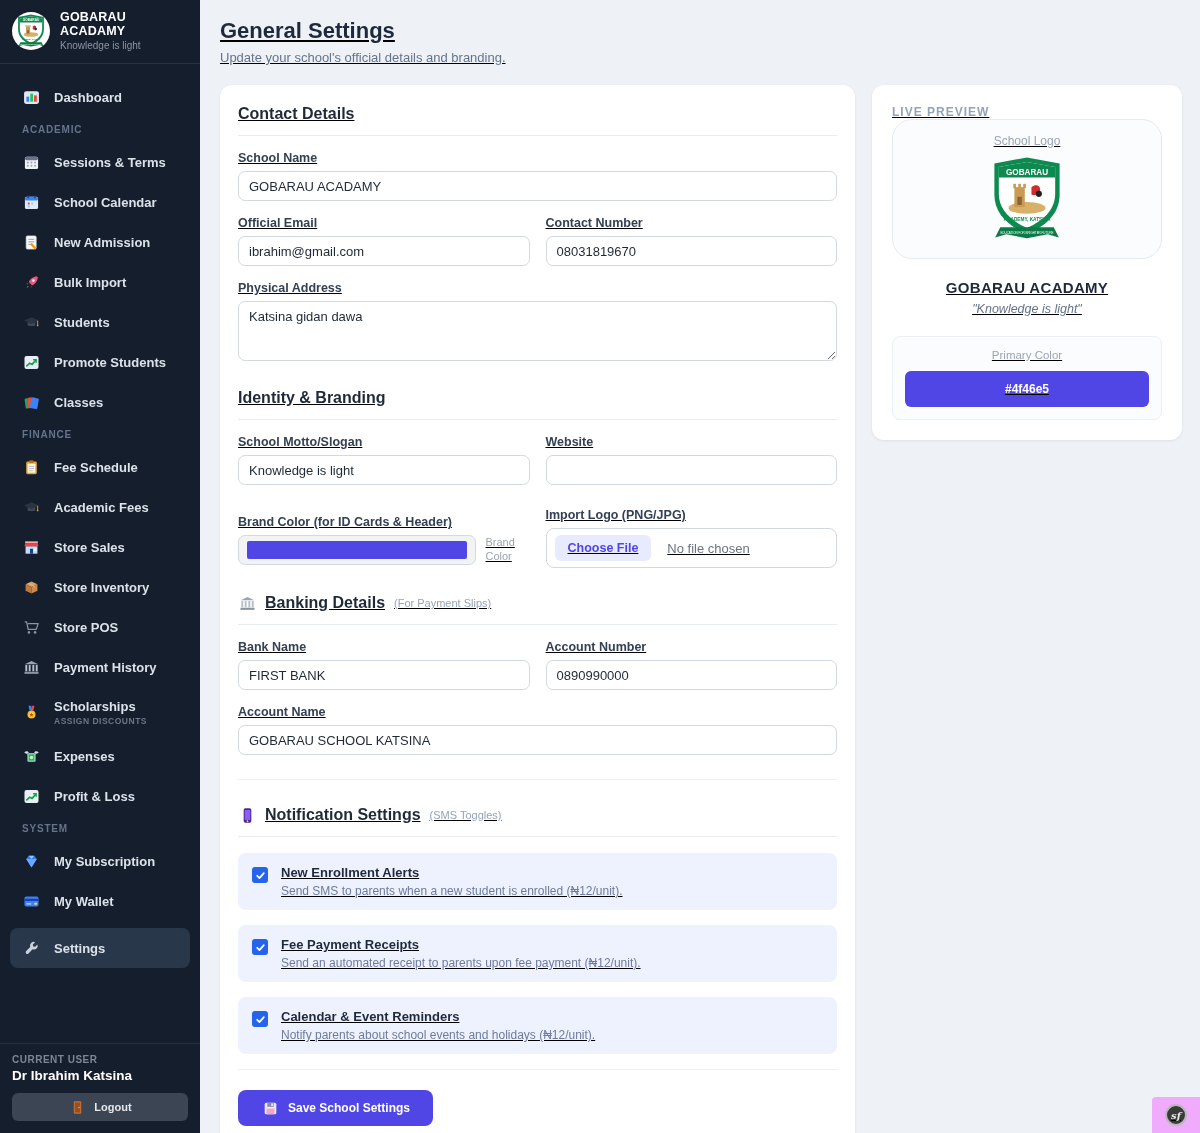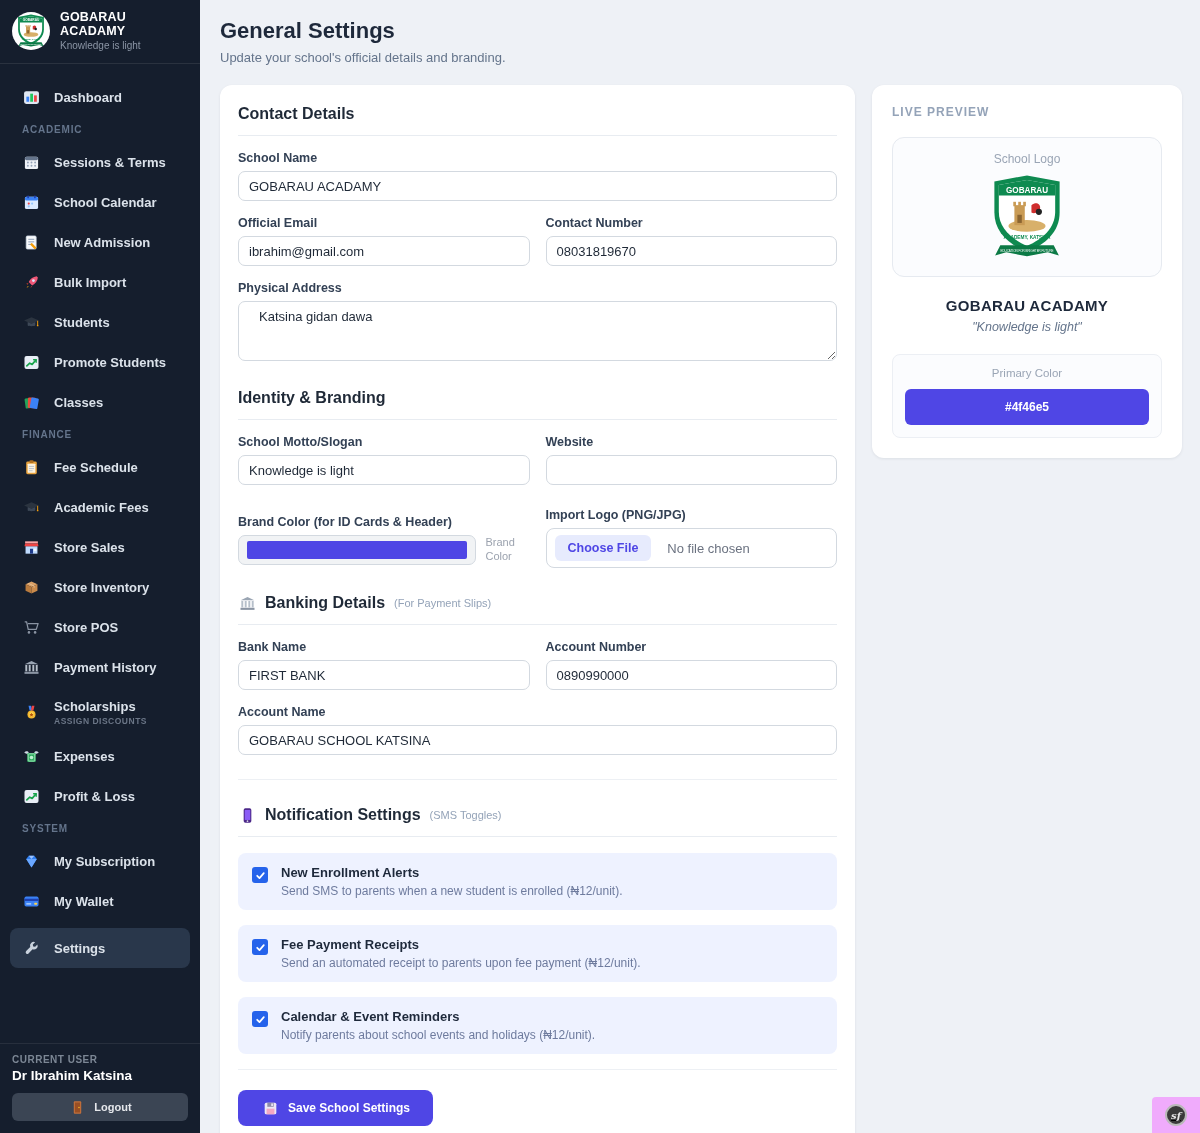--- a/index.html
+++ b/index.html
@@ -23,32 +23,32 @@
   .nav-label { font-size:13px; font-weight:600; color:#dbe2ea; white-space:nowrap; }
   .nav-label-wrap { display:flex; flex-direction:column; }
   .nav-sub { font-size:8.5px; font-weight:bold; color:#6b7687; letter-spacing:.5px; margin-top:2px; }
   .side-footer { border-top:1px solid rgba(255,255,255,.08); padding:10px 12px 12px; }
   .cu-label { font-size:10px; font-weight:bold; color:#7c8795; letter-spacing:.5px; }
   .cu-name { font-size:13.5px; font-weight:bold; color:#fff; margin-top:3px; }
   .logout-btn { margin-top:10px; height:28px; background:#3b4554; border-radius:6px; display:flex; align-items:center; justify-content:center; gap:8px; font-size:11px; font-weight:600; color:#e5e7eb; cursor:pointer; }
   .logout-btn svg { width:13px; height:15px; }
 
   
-  .main { flex:1; padding:18px 18px 0 20px; }
+  .main { flex:1; padding:18px 18px 0 20px;text-decoration:underline; }
   .page-title { font-size:22px; font-weight:bold; color:#1e293b; }
   .page-subtitle { font-size:13px; color:#64748b; margin-top:6px; }
   .content-row { display:flex; gap:17px; align-items:flex-start; margin-top:20px; }
 
   .form-card { width:635px; background:#fff; border-radius:12px; box-shadow:0 1px 3px rgba(16,24,40,.08); padding:20px 18px 26px; }
   .section-heading { font-size:16px; font-weight:bold; color:#1f2937; padding-bottom:12px; border-bottom:1px solid #e8ecf1; display:flex; align-items:center; gap:9px; }
   .section-heading .suffix { font-size:11px; font-weight:normal; color:#94a3b8; }
   .section-heading svg { width:17px; height:17px; }
   .field-label { font-size:12.5px; font-weight:600; color:#334155; margin:15px 0 6px; }
   .text-input { width:100%; height:30px; border:1px solid #d3d9e0; border-radius:7px; padding:0 10px; font-size:13px; color:#1f2937; font-family:"Liberation Sans",sans-serif; background:#fff; outline:none; }
-  textarea.text-input { height:60px; padding:7px 20px; resize:vertical; }
+  textarea.text-input { height:60px; padding:7px 10px; resize:vertical; }
   .grid-2 { display:grid; grid-template-columns:1fr 1fr; column-gap:16px; }
   .mt-gap { margin-top:8px; }
 
   .color-row { display:flex; align-items:center; gap:10px; }
   .color-box { flex:1; max-width:242px; height:30px; border:1px solid #d3d9e0; background:#f1f3f5; border-radius:7px; padding:5px 8px; cursor:pointer; }
   .color-swatch { width:100%; height:100%; border-radius:2px; }
   .color-note { font-size:11px; color:#9ca3af; width:44px; line-height:1.25; }
 
   .file-box { border:1px solid #d3d9e0; border-radius:8px; height:40px; display:flex; align-items:center; gap:16px; padding:0 8px; }
   .choose-file { background:#e7ebfd; color:#4f46e5; font-size:12.5px; font-weight:600; border:none; border-radius:6px; padding:6px 13px; cursor:pointer; font-family:"Liberation Sans",sans-serif; }
@@ -61,21 +61,21 @@
   .checkbox svg { width:11px; height:11px; }
   .toggle-title { font-size:13px; font-weight:bold; color:#1e293b; }
   .toggle-desc { font-size:12px; color:#6e7b9e; margin-top:4px; }
 
   .save-btn { margin-top:20px; display:inline-flex; align-items:center; gap:9px; background:#4f46e5; color:#fff; font-size:12px; font-weight:bold; border:none; border-radius:8px; padding:0 23px; height:36px; cursor:pointer; font-family:"Liberation Sans",sans-serif; }
   .save-btn svg { width:15px; height:15px; }
 
   
   .preview-card { width:310px; background:#fff; border-radius:12px; box-shadow:0 1px 3px rgba(16,24,40,.08); padding:20px; }
   .preview-heading { font-size:12px; font-weight:bold; color:#94a3b8; letter-spacing:1px; }
-  .logo-box { margin-top:18px; border:1px solid #e6eaf0; background:#fbfcfe; border-radius:12px; padding:14px 10px 12px; text-align:center; }
+  .logo-box { border:1px solid #e6eaf0; background:#fbfcfe; border-radius:20px; padding:14px 10px 12px; text-align:center; }
   .logo-box-label { font-size:12px; color:#9aa5b5; }
   .logo-box svg { width:76px; height:86px; margin-top:8px; }
   .preview-name { text-align:center; font-size:15px; font-weight:bold; color:#1e293b; margin-top:20px; letter-spacing:.3px; }
   .preview-motto { text-align:center; font-size:12.5px; font-style:italic; color:#64748b; margin-top:6px; }
   .primary-box { margin-top:20px; border:1px solid #eceff4; background:#fbfcfe; border-radius:8px; padding:12px; }
   .primary-label { text-align:center; font-size:11.5px; color:#9aa5b5; }
   .primary-swatch { margin-top:10px; height:36px; border-radius:6px; color:#fff; font-size:12px; font-weight:bold; display:flex; align-items:center; justify-content:center; }
 
   
   .sf-badge { position:absolute; right:0; bottom:0; width:48px; height:36px; background:#f0abfc; border-top-left-radius:4px; display:flex; align-items:center; justify-content:center; cursor:pointer;text-decoration:underline; }

